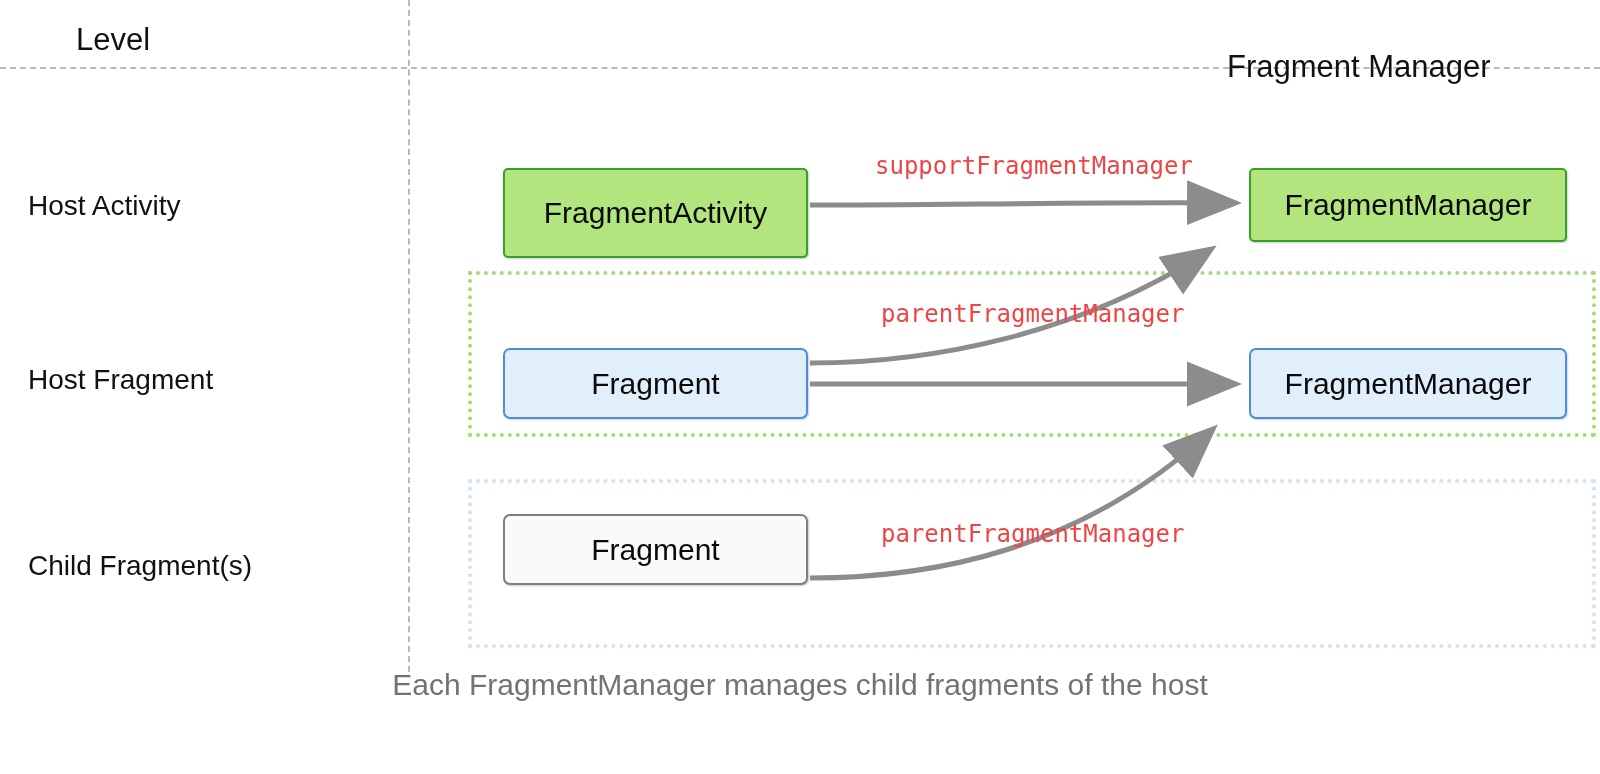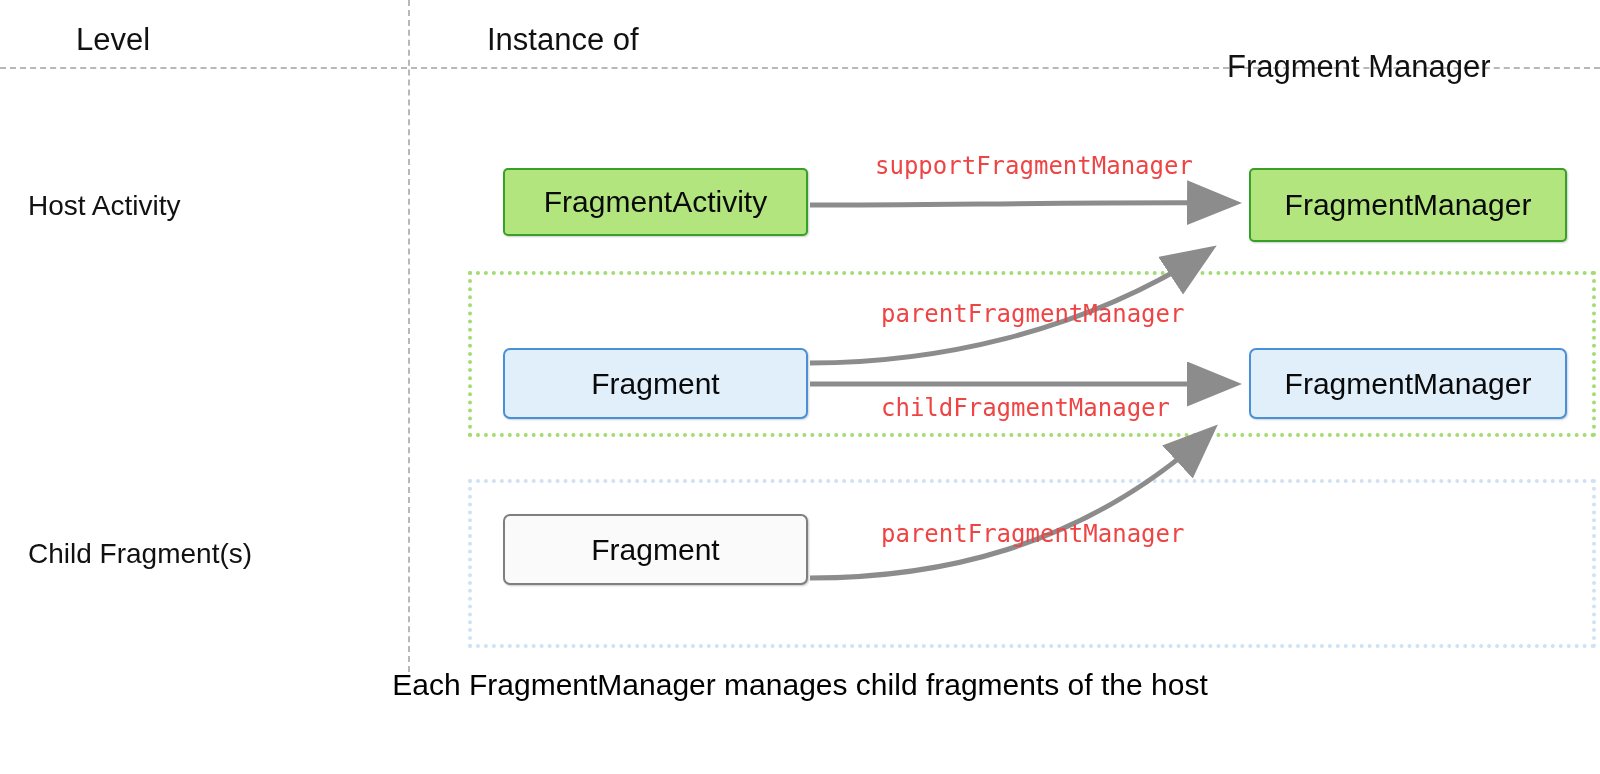--- a/index.html
+++ b/index.html
@@ -51,21 +51,21 @@
   
   .row-label {
     position: absolute;
     left: 28px;
     font-size: 28px;
     color: #111111;
     white-space: nowrap;
   }
   #label-host-activity  { top: 190px; }
   #label-host-fragment  { top: 364px; }
-  #label-child-fragment { top: 538px; }
+  #label-child-fragment { top: 550px; }
 
   
   .region {
     position: absolute;
     box-sizing: border-box;
   }
   #region-host-fragment {
     left: 468px;
     top: 271px;
     width: 1128px;
@@ -103,21 +103,21 @@
     border-radius: 7px;
     box-shadow: 1px 1px 2px rgba(0,0,0,0.18);
   }
   .node.plain {
     background: #fafafa;
     border: 2px solid #7f7f7f;
     border-radius: 7px;
     box-shadow: 1px 1px 2px rgba(0,0,0,0.22);
   }
 
-  #node-fragment-activity { left: 503px;  top: 168px; width: 305px; height: 68px; }
+  #node-fragment-activity { left: 503px;  top: 168px; width: 305px; height: 90px; }
   #node-fm-activity       { left: 1249px; top: 168px; width: 318px; height: 74px; }
   #node-fragment-host     { left: 503px;  top: 348px; width: 305px; height: 71px; }
   #node-fm-host           { left: 1249px; top: 348px; width: 318px; height: 71px; }
   #node-fragment-child    { left: 503px;  top: 514px; width: 305px; height: 71px; }
 
   
   .edge-label {
     position: absolute;
     font-family: "DejaVu Sans Mono", "Liberation Mono", monospace;
     font-size: 24px;
@@ -139,36 +139,36 @@
     height: 774px;
     pointer-events: none;
   }
   .caption {
     position: absolute;
     left: 0px;
     top: 668px;
     width: 1600px;
     text-align: center;
     font-size: 30px;
-    color: #000000;
+    color: #737373;
   }
 </style>
 </head>
 <body>
 
 <div id="canvas">
 
   <div class="v-divider"></div>
   <div class="h-divider"></div>
 
   <div class="col-head" id="head-level">Level</div>
-  <div class="col-head" id="head-instance">Instance of</div>
   <div class="col-head" id="head-fm">Fragment Manager</div>
 
   <div class="row-label" id="label-host-activity">Host Activity</div>
+  <div class="row-label" id="label-host-fragment">Host Fragment</div>
   <div class="row-label" id="label-child-fragment">Child Fragment(s)</div>
 
   <div class="region" id="region-host-fragment"></div>
   <div class="region" id="region-child-fragment"></div>
 
   <div class="node green" id="node-fragment-activity">FragmentActivity</div>
   <div class="node green" id="node-fm-activity">FragmentManager</div>
   <div class="node blue" id="node-fragment-host">Fragment</div>
   <div class="node blue" id="node-fm-host">FragmentManager</div>
   <div class="node plain" id="node-fragment-child">Fragment</div>
@@ -184,18 +184,17 @@
 
     <path d="M810,363 C930,363 1080,335 1210,250" fill="none" stroke="#8c8c8c" stroke-width="5" marker-end="url(#ah)"></path>
 
     <path d="M810,384 L1234,384" fill="none" stroke="#8c8c8c" stroke-width="5" marker-end="url(#ah)"></path>
 
     <path d="M810,578 C930,578 1080,552 1212,430" fill="none" stroke="#8c8c8c" stroke-width="5" marker-end="url(#ah)"></path>
   </svg>
 
   <div class="edge-label" id="edge-label-support">supportFragmentManager</div>
   <div class="edge-label" id="edge-label-parent1">parentFragmentManager</div>
-  <div class="edge-label" id="edge-label-child">childFragmentManager</div>
   <div class="edge-label" id="edge-label-parent2">parentFragmentManager</div>
 
   <div class="caption">Each FragmentManager manages child fragments of the host</div>
 
 </div>
 
 </body></html>

